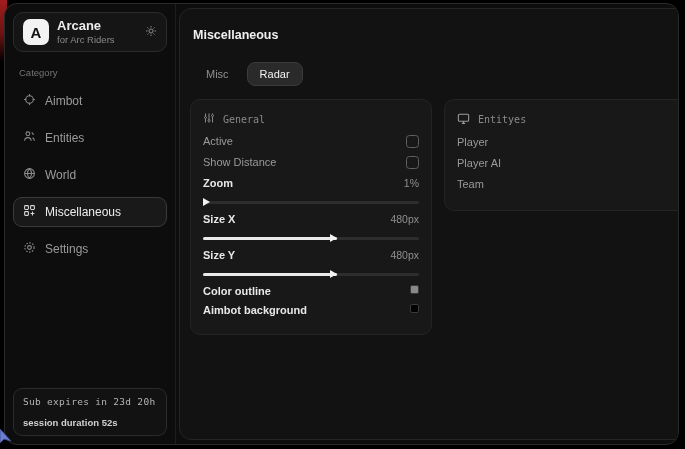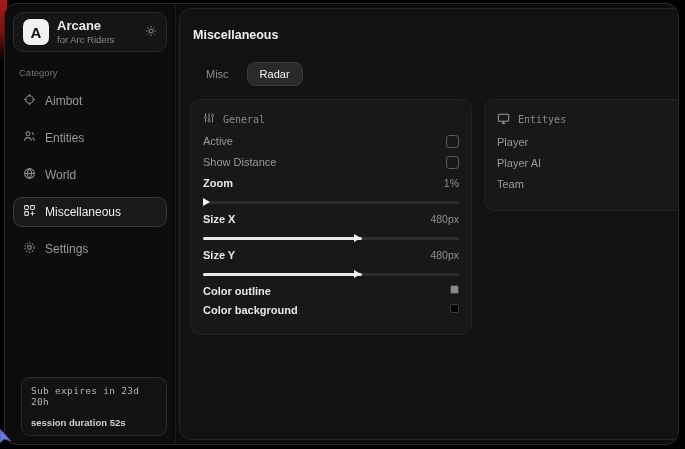--- a/index.html
+++ b/index.html
@@ -25,40 +25,40 @@
     align-items:center; justify-content:center; flex:none; }
   .profile-txt { flex:1; line-height:1.25; min-width:0; }
   .profile-title { font-size:13px; font-weight:bold; color:#ececec; }
   .profile-sub { font-size:9.5px; color:#8a8a8a; }
   .category-label { margin:15px 6px 8px; font-size:9.5px; color:#747474; }
   .nav-item { display:flex; align-items:center; gap:9px; padding:6px 9px;
     margin-bottom:7px; border:1px solid transparent; border-radius:9px;
     font-size:12px; color:#9b9b9b; cursor:default; }
   .nav-item.active { background:#191919; border-color:#3a3a3a; color:#ededed; }
   .nav-item svg { flex:none; }
-  .sidebar-footer { position:absolute; left:16px; right:8px; bottom:8px;
+  .sidebar-footer { position:absolute; left:8px; right:8px; bottom:8px;
     background:#121212; border:1px solid #2c2c2c; border-radius:9px;
     padding:7px 9px; }
   .footer-line1 { font-family:"DejaVu Sans Mono", monospace; font-size:9.5px;
     color:#b5b5b5; letter-spacing:0.3px; }
   .footer-line2 { font-size:9.5px; font-weight:bold; color:#d2d2d2; margin-top:10px; }
 
   
   .main-wrap { flex:1; padding:4px 4px 4px 3px; }
   .main-panel { width:100%; height:100%; background:#121212;
     border:1px solid #252525; border-radius:12px; padding:11px 6px 12px 10px; }
   .page-title { font-size:12.5px; font-weight:bold; color:#f0f0f0; margin:8px 0 0 3px; }
   .tabs { display:flex; gap:5px; margin:20px 0 0 3px; }
   .tab { padding:5px 12px; border-radius:8px; font-size:11px; color:#8f8f8f;
     border:1px solid transparent; cursor:default; }
   .tab.active { background:#2a2a2a; border-color:#3b3b3b; color:#f2f2f2; }
   .cards { display:flex; gap:12px; margin-top:13px; align-items:flex-start; }
   .card { background:#181818; border:1px solid #242424; border-radius:10px;
     padding:9px 12px 11px; }
-  .card.general { width:282px; }
+  .card.general { width:242px; }
   .card.entities { width:282px; }
   .card-header { display:flex; align-items:center; gap:8px; color:#8a8a8a;
     font-family:"DejaVu Sans Mono", monospace; font-size:10px; margin:3px 0 9px; }
   .row { display:flex; align-items:flex-start; justify-content:space-between; height:21px; }
   .row.tight { height:19px; }
   .lbl { font-size:11px; color:#9a9a9a; }
   .lbl.strong { color:#e8e8e8; font-weight:bold; }
   .val { font-size:10.5px; color:#8f8f8f; }
   .checkbox { width:13px; height:13px; border:1.5px solid #5f5f5f;
     border-radius:3.5px; background:transparent; cursor:pointer; }
@@ -223,21 +223,21 @@
               <div class="fill" style="width:62%"></div>
               <div class="thumb" style="left:59%"></div>
             </div>
 
             <div class="row tight">
               <span class="lbl strong">Color outline</span>
               <span class="swatch" style="background: rgb(138, 138, 138);"></span>
             </div>
 
             <div class="row tight">
-              <span class="lbl strong">Color background</span>
+              <span class="lbl strong">Aimbot background</span>
               <span class="swatch" style="background: rgb(0, 0, 0);"></span>
             </div>
           </div>
 
           <div class="card entities">
             <div class="card-header">
               <span>
                 <svg width="13" height="13" viewBox="0 0 24 24" fill="none" stroke="#9a9a9a" stroke-width="2">
                   <rect x="2.5" y="4" width="19" height="13" rx="2"></rect>
                   <path d="M9 21h6M12 17v4"></path>

